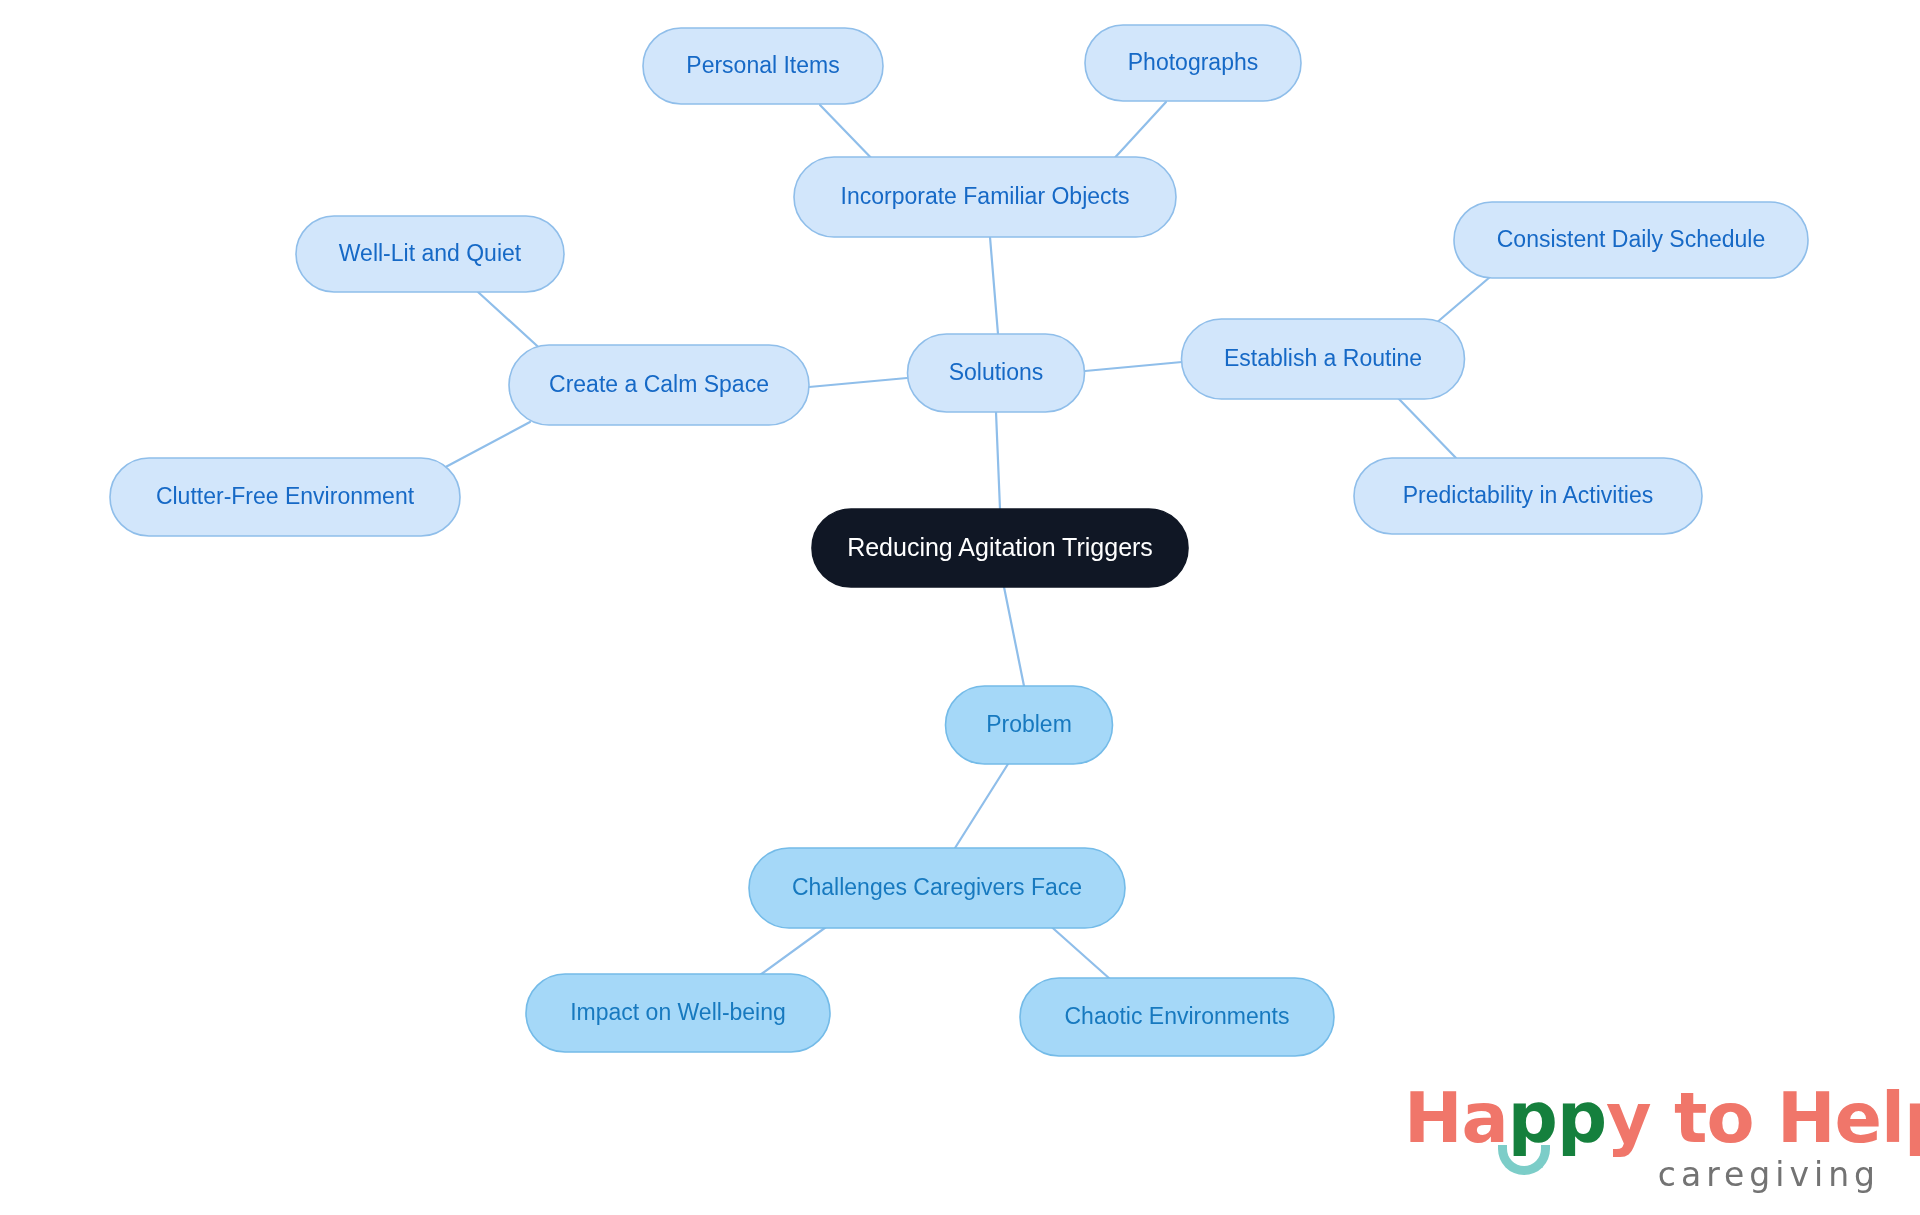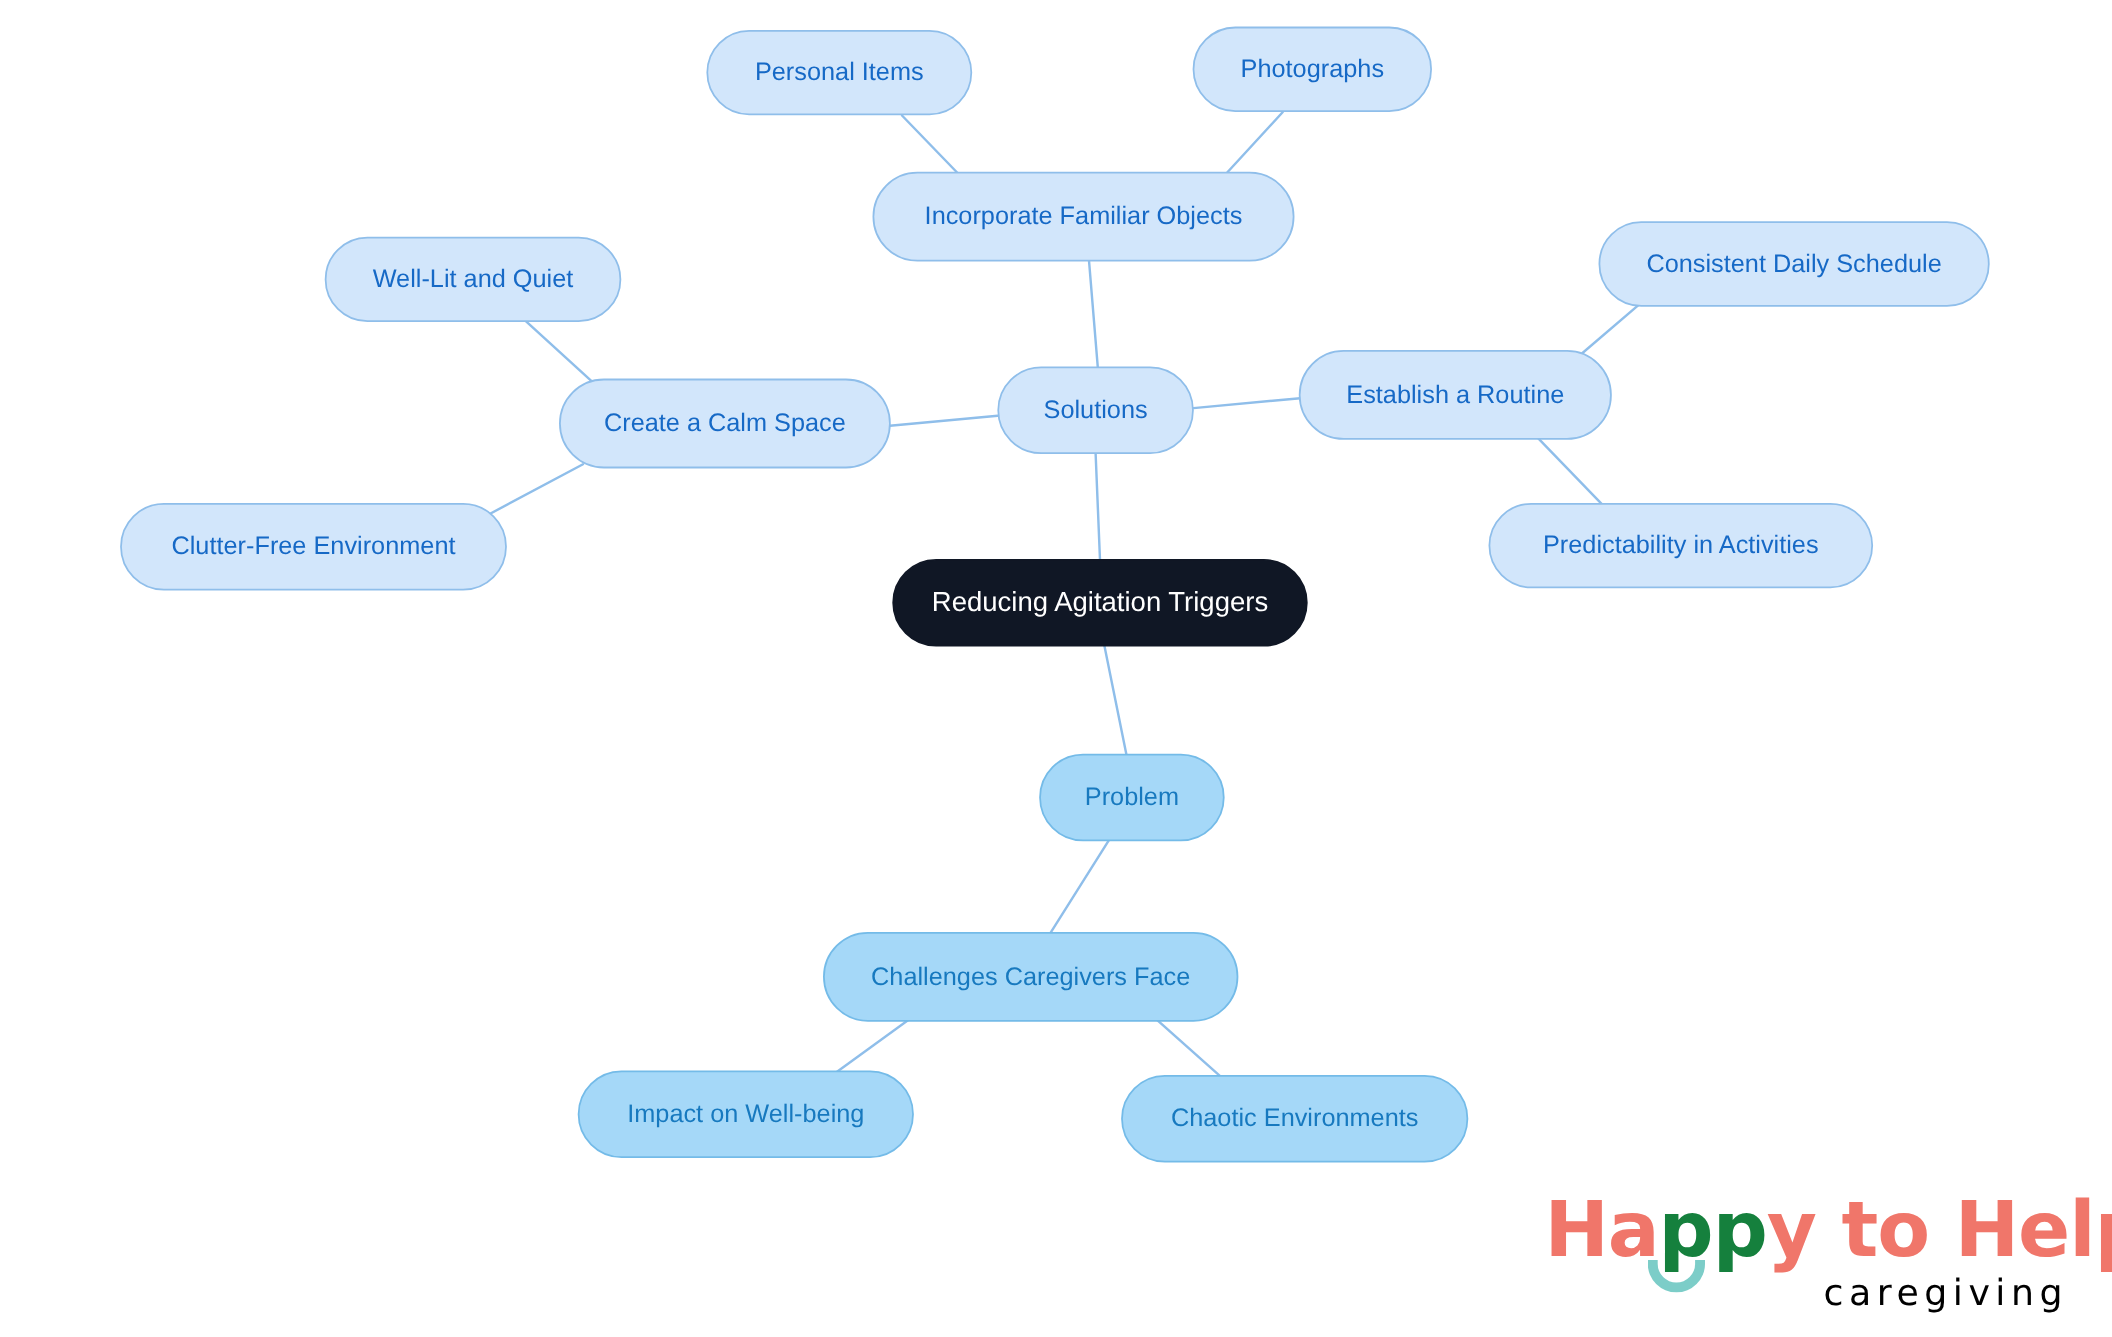--- a/index.html
+++ b/index.html
@@ -78,21 +78,21 @@
     border-bottom-right-radius: 34px;
     box-sizing: border-box;
   }
   .logo-sub {
     position: absolute;
     right: 4px;
     top: 72px;
     font-family: "DejaVu Sans", sans-serif;
     font-size: 33px;
     letter-spacing: 5px;
-    color: #000000;
+    color: #737373;
     white-space: pre;
   }
 </style>
 </head>
 <body>
 
 <div id="mindmap-root">
   <svg id="mindmap-svg" viewBox="0 0 1920 1215">
     <g id="edges-group">
         <line x1="1000" y1="509" x2="996" y2="412" class="edge-line"></line>

